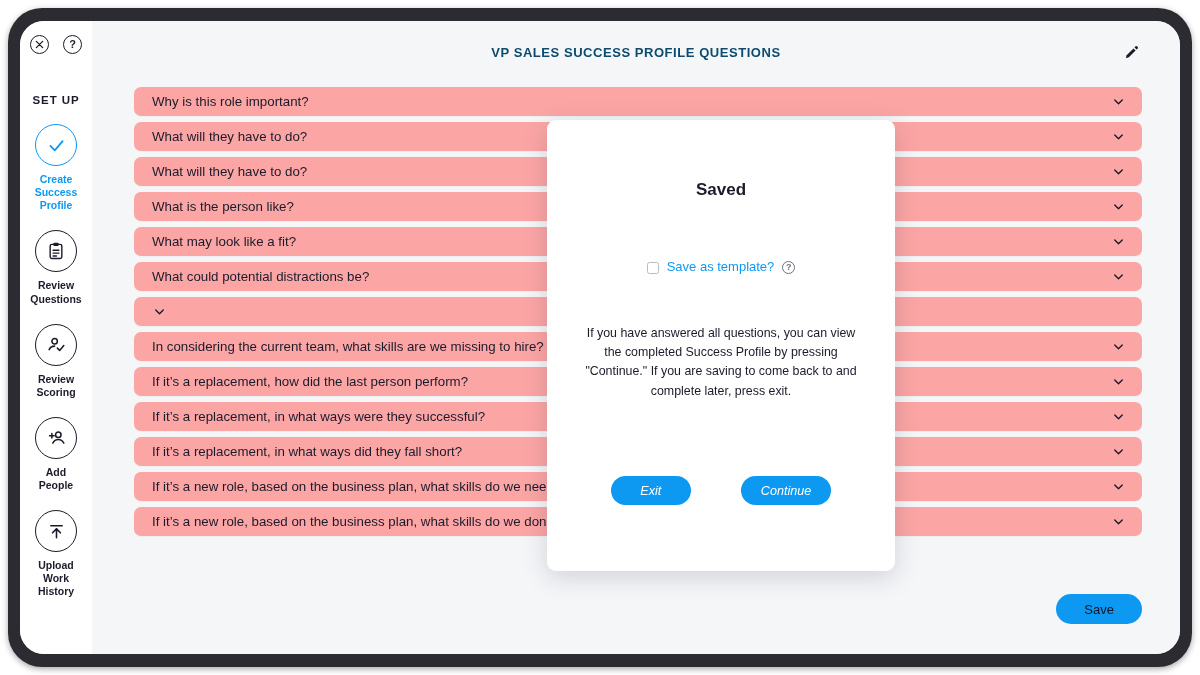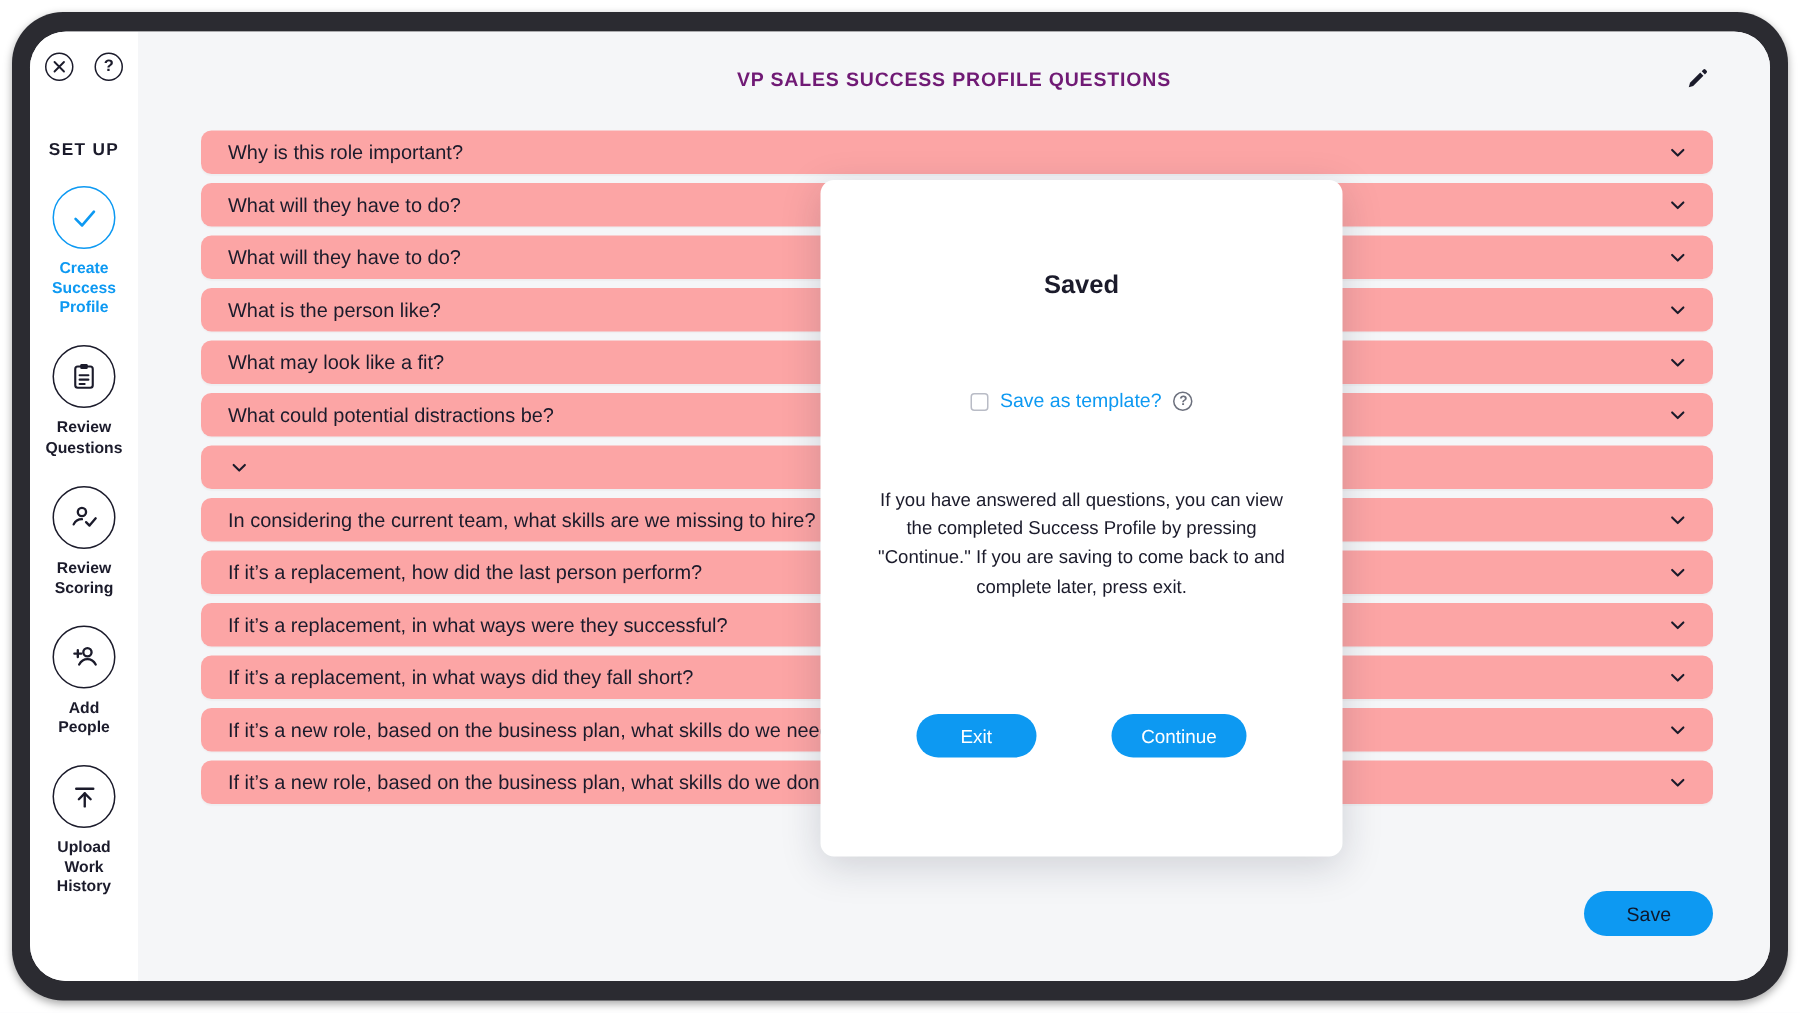--- a/index.html
+++ b/index.html
@@ -101,21 +101,21 @@
     height: 62px;
     display: flex;
     align-items: center;
     justify-content: center;
     position: relative;
   }
   #page-title {
     font-size: 13px;
     font-weight: 700;
     letter-spacing: .55px;
-    color: #701a75;
+    color: #0c4a6e;
     text-align: center;
   }
   #edit-btn {
     position: absolute;
     right: 38px;
     top: 50%;
     transform: translateY(-50%);
     width: 22px; height: 22px;
     display: flex; align-items: center; justify-content: center;
     cursor: pointer;
@@ -229,20 +229,21 @@
     background: #0d99f2;
     color: #ffffff;
     border: none;
     border-radius: 15px;
     height: 29px;
     min-width: 80px;
     padding: 0 20px;
     font-size: 12.6px;
     font-family: inherit;
     cursor: pointer;
+    font-style: italic;
   }
 </style>
 </head>
 <body>
 
 <div id="tablet-frame">
   <div id="screen">
 
     <aside id="sidebar">
 

